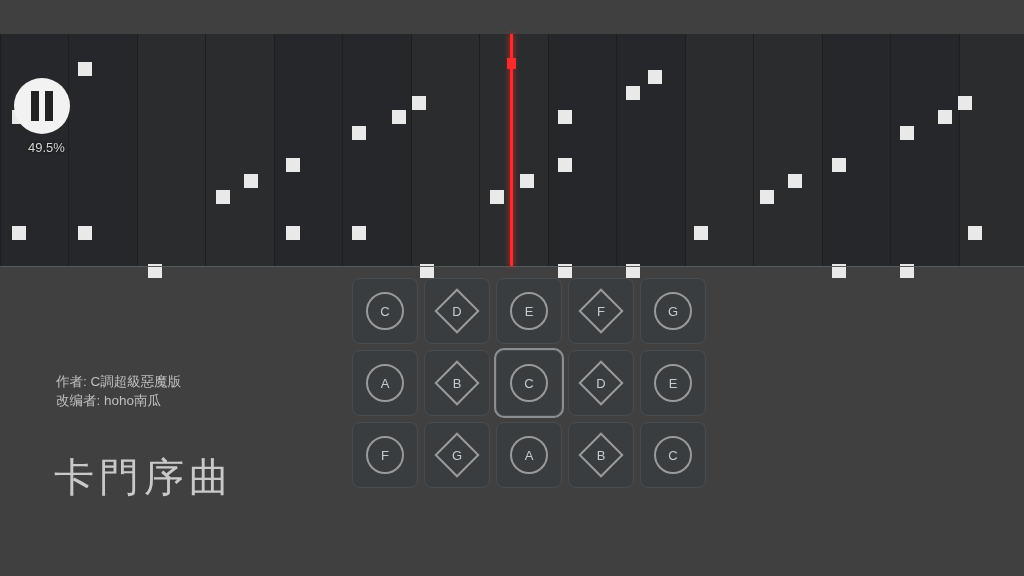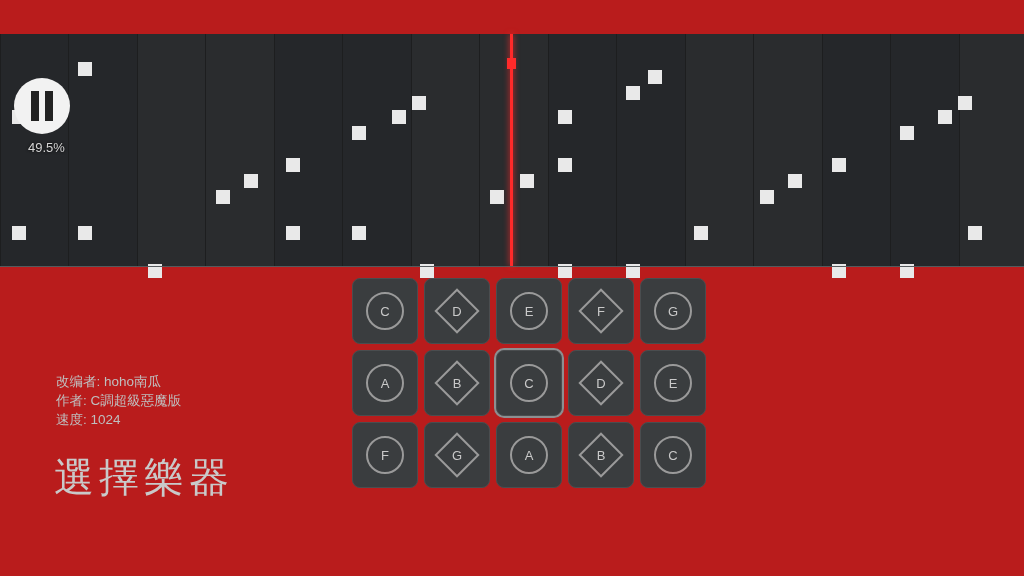--- a/index.html
+++ b/index.html
@@ -1,16 +1,16 @@
 <!DOCTYPE html>
 <html><head>
 <meta charset="utf-8">
 <style>
   html,body{margin:0;padding:0;width:1024px;height:576px;background:#000;font-family:sans-serif;overflow:hidden;color:#ccc}
-  .stage{position:relative;width:1024px;height:576px;background:#b91c1c}
+  .stage{position:relative;width:1024px;height:576px;background:#404040}
   
   .lane{position:absolute;left:0;top:34px;width:1024px;height:232px;background:#2a2c2e}
   .col{position:absolute;top:0;height:100%;border-left:1px solid #1d1e1f}
   .col.dark{background:#25272a}
   .note{position:absolute;width:14px;height:14px;background:#e9e9e9}
   .playhead{position:absolute;top:34px;height:232px;width:3px;background:#ff2a2a;box-shadow:0 0 6px #ff2a2a}
   .playhead-tick{position:absolute;top:24px;width:9px;height:11px;background:#ff2a2a;left:-3px}
   .lane-bottom{position:absolute;left:0;top:266px;width:1024px;height:1px;background:#555a5d}
   
   .pause-wrap{position:absolute;left:14px;top:78px}
@@ -89,25 +89,24 @@
 
   <div class="pause-wrap">
     <div class="pause-btn">
       <span></span>
       <span></span>
     </div>
   </div>
   <div class="progress">49.5%</div>
 
   <div class="info">
+    <div><span>作者</span>: <span>C調超級惡魔版</span></div>
     <div><span>改编者</span>: <span>hoho南瓜</span></div>
-    <div><span>作者</span>: <span>C調超級惡魔版</span></div>
-    <div><span>速度</span>: <span>1024</span></div>
   </div>
-  <div class="title">選擇樂器</div>
+  <div class="title">卡門序曲</div>
 
   <div class="keypad" id="keypad">
       <div class="key">
         <div class="glyph circle"></div>
         <div class="lbl">C</div>
       </div>
       <div class="key">
         <div class="glyph diamond"></div>
         <div class="lbl">D</div>
       </div>

